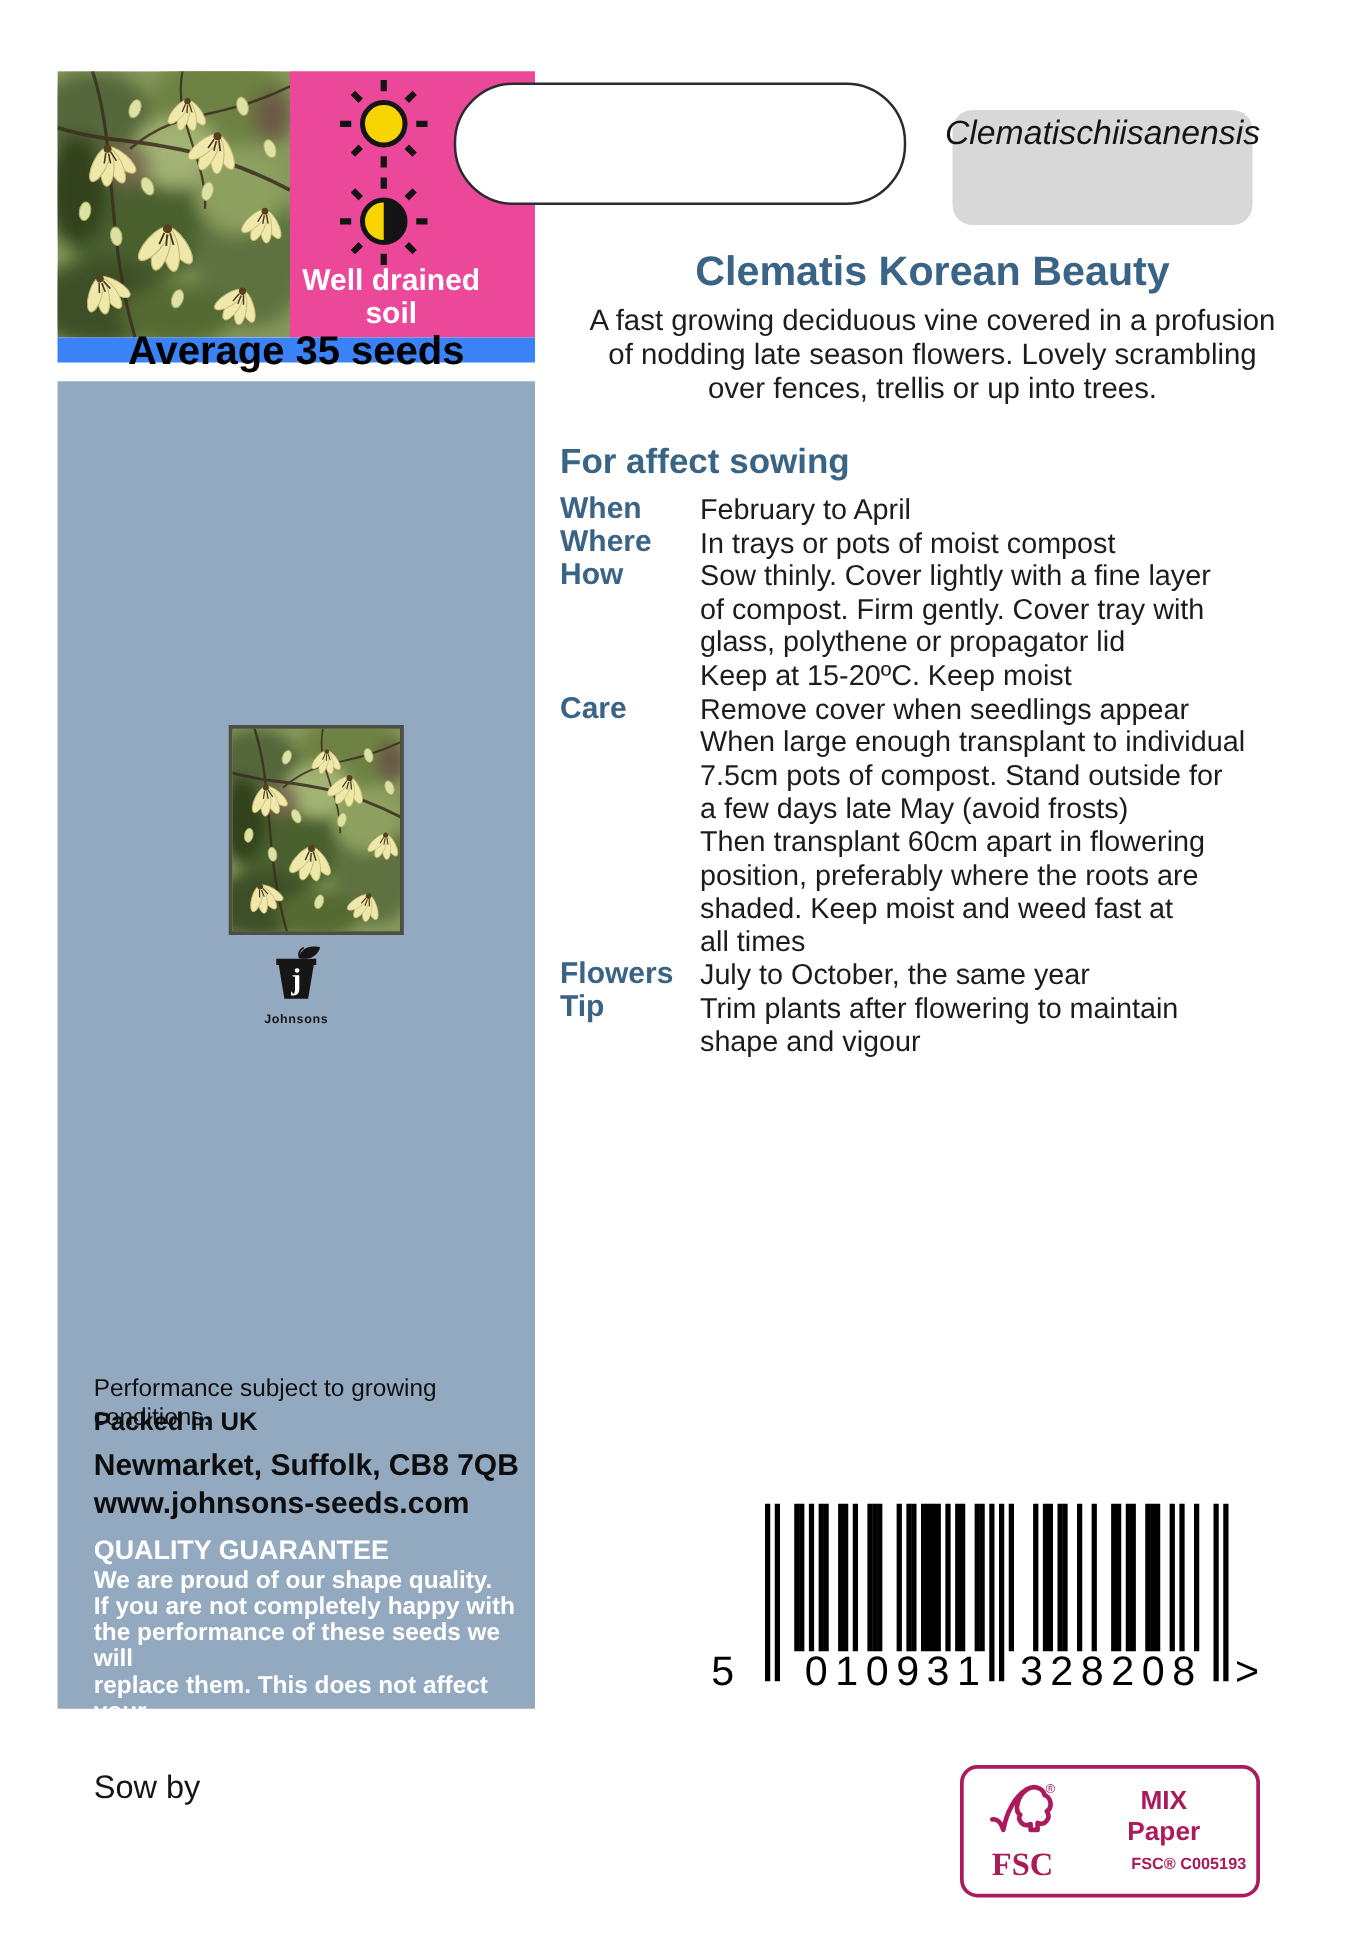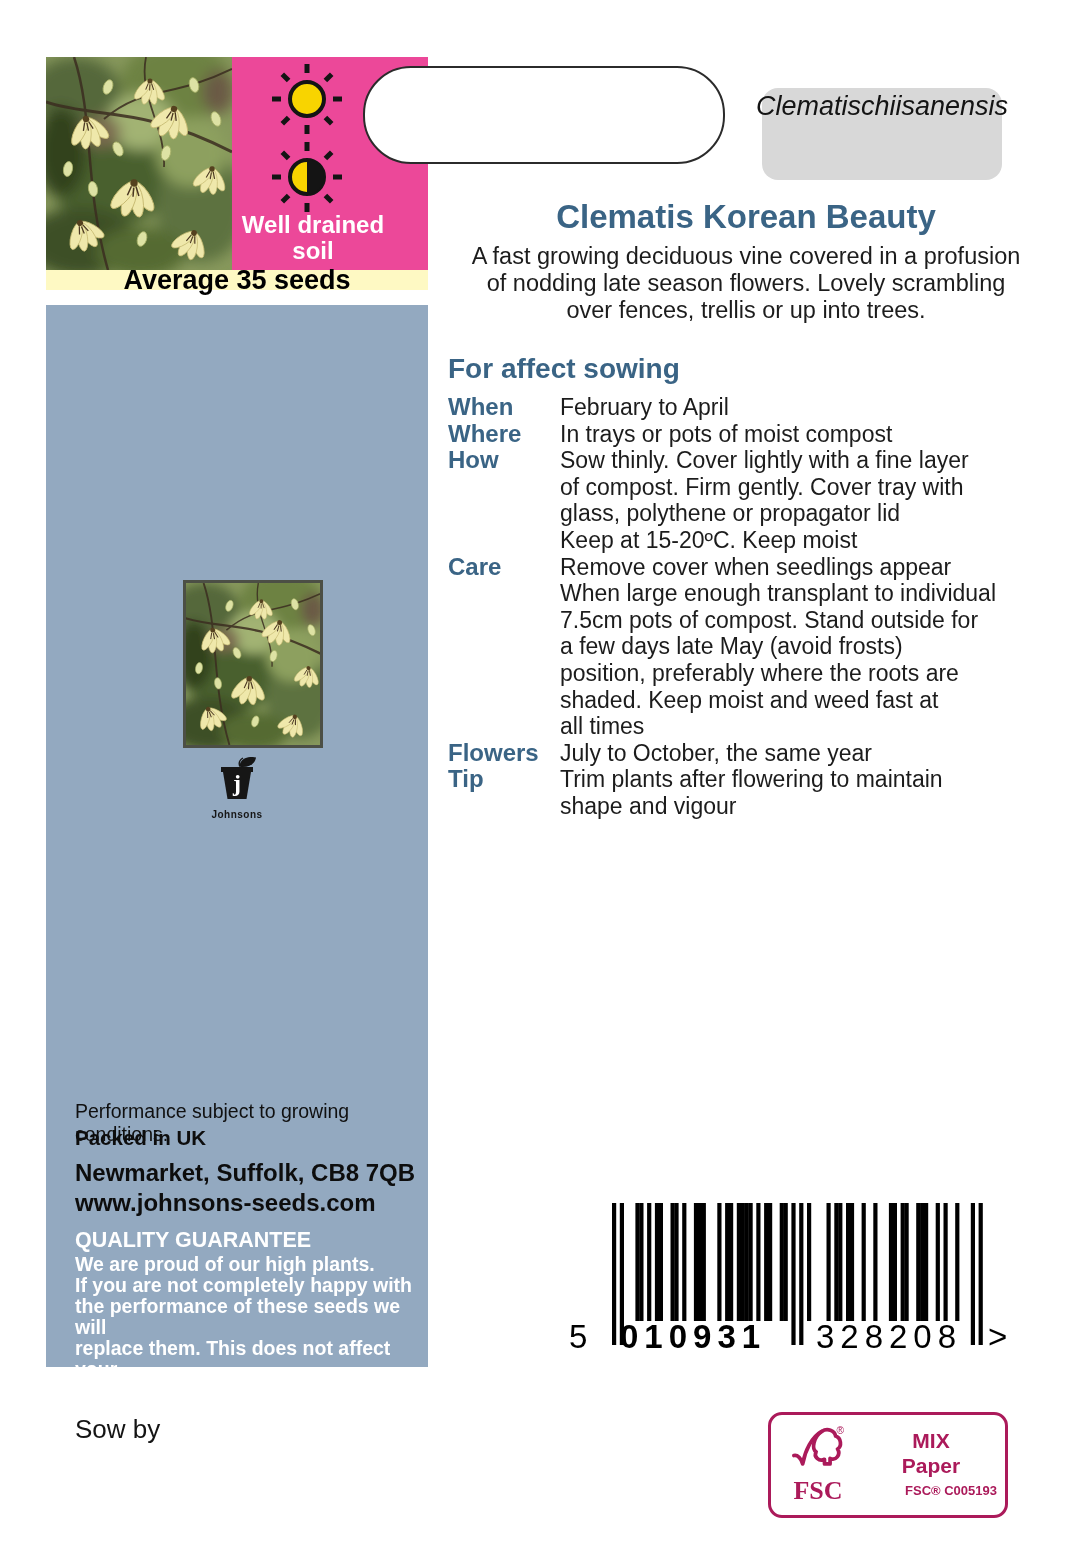--- a/index.html
+++ b/index.html
@@ -15,23 +15,23 @@
   .sun-icon{position:absolute;left:37px;width:76px;height:76px;}
   .sun1{top:4px;}
   .sun2{top:82px;}
   .soil-label{position:absolute;left:2px;top:155px;width:158px;text-align:center;
     color:#ffffff;font-weight:bold;font-size:24px;line-height:26px;}
   .pill{left:363px;top:66px;width:358px;height:94px;border:2px solid #2b2b2b;border-radius:48px;
     background:#ffffff;z-index:5;}
   .species-box{left:762px;top:88px;width:240px;height:92px;background:#d8d8d8;border-radius:16px;
     display:flex;flex-direction:row;justify-content:center;text-align:center;
     font-style:italic;font-size:27px;line-height:37px;color:#141414;}
-  .seed-strip{left:46px;top:270px;width:382px;height:20px;background:#fef9c3;
+  .seed-strip{left:46px;top:270px;width:382px;height:20px;background:#3b82f6;
     display:flex;align-items:center;justify-content:center;
-    font-weight:bold;font-size:27px;color:#000000;}
+    font-weight:bold;font-size:32px;color:#000000;}
   .blue-panel{left:46px;top:305px;width:382px;height:1062px;background:#93a9c0;}
   .photo-thumb{position:absolute;left:137px;top:275px;width:134px;height:162px;display:block;
     border:3px solid #4c4f45;background:#87985c;}
   .johnsons{position:absolute;left:0;top:452px;width:382px;text-align:center;}
   .johnsons .brand{font-size:10px;font-weight:bold;color:#161616;letter-spacing:0.5px;margin-top:-2px;}
   .perf{position:absolute;left:29px;top:795px;font-size:19.5px;color:#101010;}
   .packed{position:absolute;left:29px;top:821px;font-weight:bold;font-size:20.5px;color:#0d0d0d;}
   .addr-block{position:absolute;left:29px;top:853px;font-weight:bold;font-size:24px;line-height:30px;color:#0d0d0d;}
   .quality-head{position:absolute;left:29px;top:923px;font-weight:bold;font-size:21.5px;color:#ffffff;}
   .quality-lines{position:absolute;left:29px;top:949px;font-weight:bold;font-size:19.5px;line-height:21px;color:#ffffff;}
@@ -42,21 +42,21 @@
   .sow-head{left:448px;top:353px;font-weight:bold;font-size:28px;color:#3a6485;}
   .sow-rows{left:448px;top:394px;width:616px;font-size:23px;line-height:26.6px;}
   .sow-row{display:flex;}
   .sow-label{width:112px;flex:0 0 112px;font-weight:bold;font-size:24px;color:#3a6485;}
   .sow-value{flex:1;}
 
   
   .barcode{left:565px;top:1200px;width:450px;height:156px;}
   .bc-digit{position:absolute;top:1318px;font-size:33px;color:#000;}
   .bc-lead{left:569px;}
-  .bc-g1{left:620px;width:170px;text-align:left;letter-spacing:6px;font-weight:bold;}
+  .bc-g1{left:620px;width:170px;text-align:right;letter-spacing:6px;}
   .bc-g2{left:804px;width:170px;text-align:center;letter-spacing:6px;}
   .bc-trail{left:988px;}
 
   .sow-by{left:75px;top:1414px;font-size:26px;color:#141414;}
 
   
   .fsc-box{left:768px;top:1412px;width:234px;height:100px;border:3px solid #ab1a5a;border-radius:14px;
     background:#ffffff;display:flex;align-items:center;}
   .fsc-left{width:94px;text-align:center;}
   .fsc-acronym{font-family:"Liberation Serif",serif;font-weight:bold;font-size:26px;color:#ab1a5a;margin-top:-4px;}
@@ -200,21 +200,21 @@
     <div class="perf">Performance subject to growing conditions.</div>
     <div class="packed">Packed in UK</div>
 
     <div class="addr-block">
       <div>Newmarket, Suffolk, CB8 7QB</div>
       <div>www.johnsons-seeds.com</div>
     </div>
 
     <div class="quality-head">QUALITY GUARANTEE</div>
     <div class="quality-lines">
-      <div>We are proud of our high plants.</div>
+      <div>We are proud of our shape quality.</div>
       <div>If you are not completely happy with</div>
       <div>the performance of these seeds we will</div>
       <div>replace them. This does not affect your</div>
       <div>statutory rights.</div>
     </div>
   </div>
 
   <div class="abs title">Clematis Korean Beauty</div>
 
   <div class="abs desc">
@@ -251,20 +251,21 @@
         </div>
       </div>
 
       <div class="sow-row">
         <div class="sow-label">Care</div>
         <div class="sow-value">
           <div class="sow-line">Remove cover when seedlings appear</div>
           <div class="sow-line">When large enough transplant to individual</div>
           <div class="sow-line">7.5cm pots of compost. Stand outside for</div>
           <div class="sow-line">a few days late May (avoid frosts)</div>
+          <div class="sow-line">Then transplant 60cm apart in flowering</div>
           <div class="sow-line">position, preferably where the roots are</div>
           <div class="sow-line">shaded. Keep moist and weed fast at</div>
           <div class="sow-line">all times</div>
         </div>
       </div>
 
       <div class="sow-row">
         <div class="sow-label">Flowers</div>
         <div class="sow-value">
           <div class="sow-line">July to October, the same year</div>

